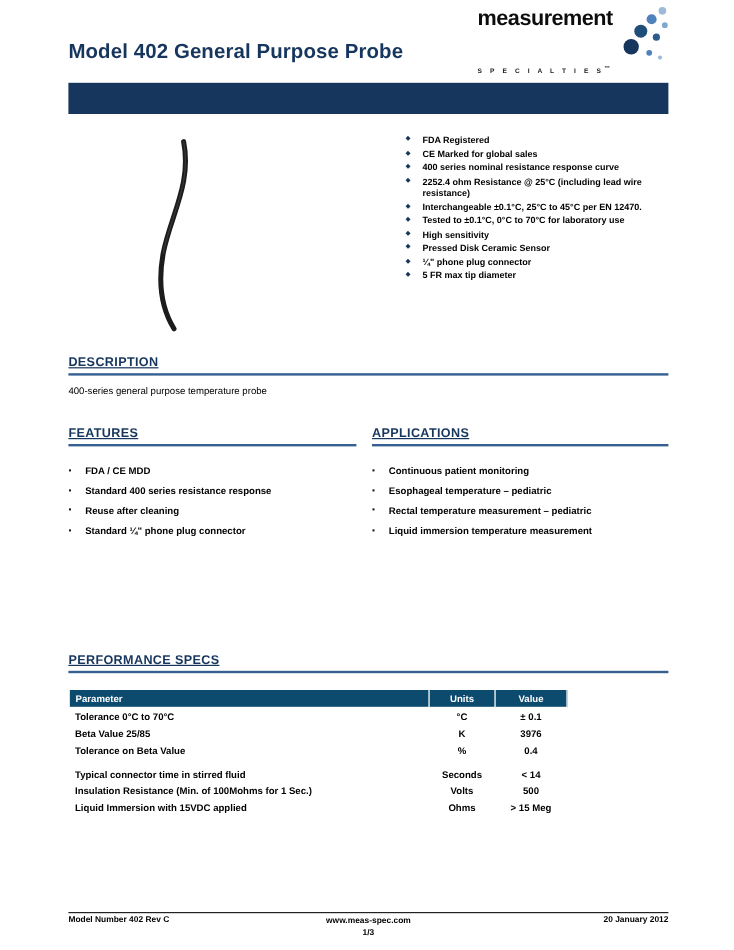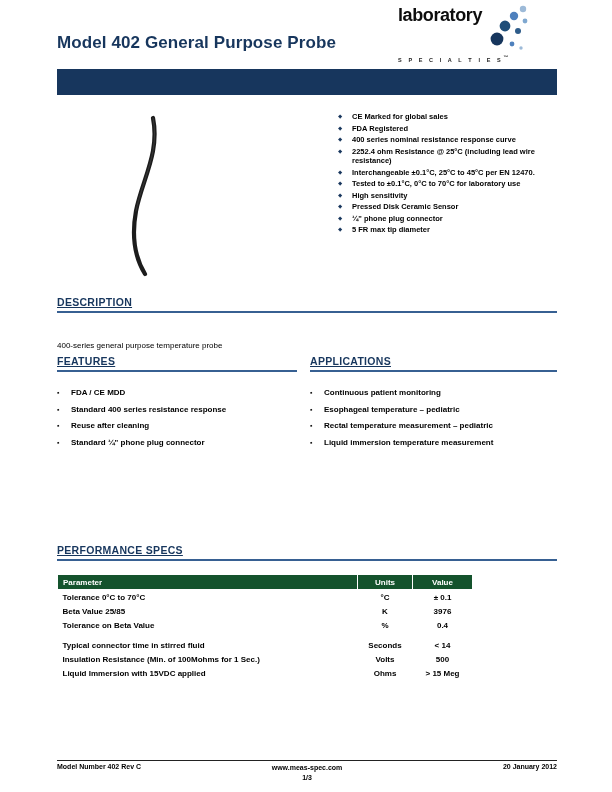--- a/index.html
+++ b/index.html
@@ -31,60 +31,60 @@
   
   .highlights { position:absolute; left:338px; top:112px; width:220px; list-style:none; }
   .highlights li { display:flex; align-items:flex-start; margin-bottom:2px; }
   .bullet-dm { color:#17365D; font-size:5.5px; line-height:9px; width:14px; flex:0 0 14px; }
   .highlights .txt { font-size:7.5px; font-weight:bold; line-height:1.27; color:#000; }
 
   
   .sec { position:absolute; }
   .sec-heading { font-size:10.5px; font-weight:bold; color:#17365D; letter-spacing:0.3px; padding-bottom:3px; border-bottom:2.5px solid #376092;text-decoration:underline; }
   .sec-description { left:57px; top:296px; width:500px; }
-  .sec-body { font-size:8px; margin-top:28px; color:#000; }
+  .sec-body { font-size:8px; margin-top:8px; color:#000; }
 
   
   .two-col { position:absolute; left:57px; top:355px; width:500px; display:flex; }
   .col-feat { width:240px; margin-right:13px; }
   .col-app { width:247px; }
   .sq-list { list-style:none; margin-top:16px; }
   .sq-list li { display:flex; align-items:flex-start; margin-bottom:6.5px; }
   .bullet-sq { color:#1a1a1a; font-size:7px; line-height:10px; width:14px; flex:0 0 14px; }
   .sq-list .txt { font-size:8px; font-weight:bold; line-height:1.2; }
 
   
   .sec-performance { left:57px; top:544px; width:500px; }
   .spec-table { position:absolute; left:57px; top:574px; width:415px; border-collapse:collapse; table-layout:fixed; }
   .spec-table col.c-param { width:300px; }
   .spec-table col.c-units { width:55px; }
   .spec-table col.c-value { width:60px; }
   .spec-table th {
-    background:#14532d; color:#fff; font-size:8px; font-weight:bold;
+    background:#0c4a6e; color:#fff; font-size:8px; font-weight:bold;
     text-align:left; padding:2.5px 5px; border:1px solid #fff;
   }
   .spec-table th.center { text-align:center; }
   .spec-table td { font-size:8px; font-weight:bold; padding:2.5px 5px; vertical-align:top; }
   .spec-table td.center { text-align:center; }
   .spec-table tr.spacer td { height:6px; padding:0; }
 
   
   .footer { position:absolute; left:57px; top:760px; width:500px; border-top:1.2px solid #222; padding-top:2px; display:flex; font-size:7px; font-weight:bold; }
   .footer .f-left { flex:1; text-align:left; }
   .footer .f-center { flex:1; text-align:center; line-height:1.4; }
   .footer .f-right { flex:1; text-align:right; }
 </style>
 </head>
 <body>
 
 <div class="page">
 
   <div class="logo">
     <div class="logo-row">
-      <span class="logo-text">laboratory</span>
+      <span class="logo-text">measurement</span>
       <svg class="logo-dots" width="46" height="50" viewBox="0 0 46 50">
         <circle cx="38" cy="6" r="3.2" fill="#9DBAD8"></circle>
         <circle cx="29" cy="13" r="4.2" fill="#4F81BD"></circle>
         <circle cx="40" cy="18" r="2.4" fill="#7FA8D0"></circle>
         <circle cx="20" cy="23" r="5.4" fill="#1F4E79"></circle>
         <circle cx="33" cy="28" r="3.0" fill="#2E5C8A"></circle>
         <circle cx="12" cy="36" r="6.4" fill="#17365D"></circle>
         <circle cx="27" cy="41" r="2.4" fill="#4F81BD"></circle>
         <circle cx="36" cy="45" r="1.7" fill="#9DBAD8"></circle>
       </svg>
@@ -98,25 +98,25 @@
   <div class="probe">
     <svg width="180" height="190" viewBox="0 0 180 190">
       <path d="M 93 10 C 100 45, 82 72, 76 103 C 72 125, 74 148, 85 166" fill="none" stroke="#1c1c1c" stroke-width="4.2" stroke-linecap="round"></path>
       <path d="M 93 10 C 100 45, 82 72, 76 103" fill="none" stroke="#4a4a4a" stroke-width="1.1" stroke-linecap="round" opacity="0.6"></path>
     </svg>
   </div>
 
   <ul class="highlights">
     <li>
         <span class="bullet-dm">◆</span>
+        <span class="txt">FDA Registered</span>
+      </li>
+    <li>
+        <span class="bullet-dm">◆</span>
         <span class="txt">CE Marked for global sales</span>
-      </li>
-    <li>
-        <span class="bullet-dm">◆</span>
-        <span class="txt">FDA Registered</span>
       </li>
     <li>
         <span class="bullet-dm">◆</span>
         <span class="txt">400 series nominal resistance response curve</span>
       </li>
     <li>
         <span class="bullet-dm">◆</span>
         <span class="txt">2252.4 ohm Resistance @ 25°C (including lead wire resistance)</span>
       </li>
     <li>

